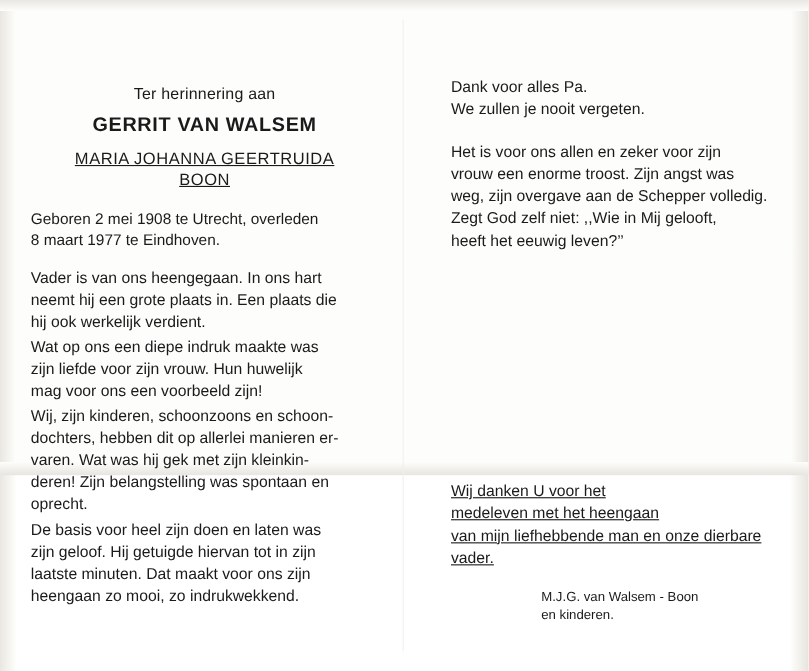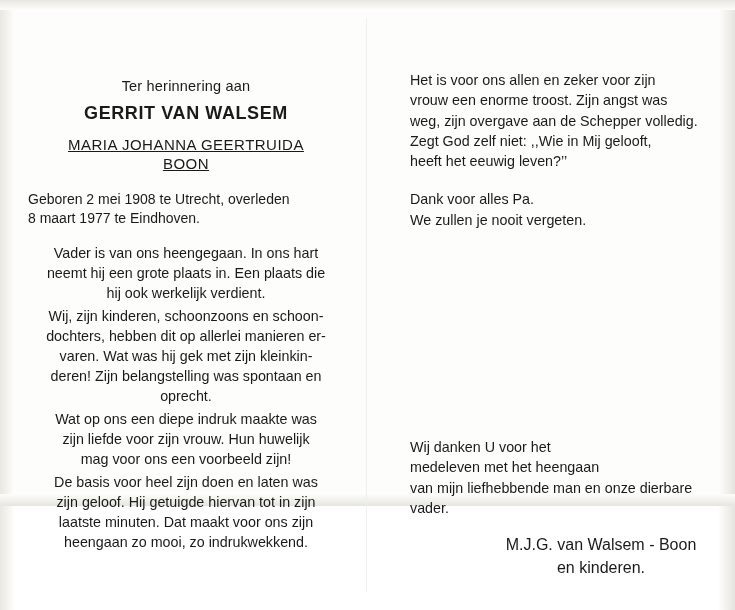--- a/index.html
+++ b/index.html
@@ -10,21 +10,21 @@
     width: 735px;
     height: 610px;
     background: #ffffff;
     font-family: "Liberation Sans", sans-serif;
     color: #1a1a1a;
     overflow: hidden;
   }
   .card {
     position: relative;
     width: 735px;
-    height: 506px;
+    height: 432px;
     background: #fdfdfb;
   }
   
   .scan-edge-left {
     position: absolute;
     top: 0; left: 0;
     width: 14px; height: 610px;
     background: linear-gradient(to right, #e9e7e1, #fdfdfb);
   }
   .scan-edge-right {
@@ -99,44 +99,44 @@
   .dates {
     font-size: 14px;
     line-height: 1.38;
     margin: 0 0 15px 0;
     text-align: left;
   }
   .body-para {
     font-size: 14.3px;
     line-height: 1.40;
     margin: 0 0 3px 0;
-    text-align: center;
+    text-align: left;
   }
   .right-para {
     font-size: 14.3px;
     line-height: 1.42;
     margin: 0 0 18px 0;
   }
   .right-block-bottom {
     position: absolute;
     left: 44px;
     top: 437px;
     width: 300px;
   }
   .closing {
     font-size: 14.3px;
     line-height: 1.42;
     margin: 0 0 16px 0;
+    text-decoration: underline;
   }
   .signature {
-    font-size: 16px;
+    font-size: 12px;
     line-height: 1.42;
     margin: 0;
     padding-left: 82px;
-    text-align: center;
   }
   .pre {
     white-space: pre-line;
   }
 </style>
 </head>
 <body>
 
 <div class="card">
   <div class="scan-edge-left"></div>
@@ -150,42 +150,42 @@
     <div class="col-left">
       <p class="line-intro center">Ter herinnering aan</p>
       <p class="name-main center">GERRIT VAN WALSEM</p>
       <p class="name-spouse center pre">MARIA JOHANNA GEERTRUIDA
 BOON</p>
       <p class="dates pre">Geboren 2 mei 1908 te Utrecht, overleden
 8 maart 1977 te Eindhoven.</p>
       <p class="body-para pre">Vader is van ons heengegaan. In ons hart
 neemt hij een grote plaats in. Een plaats die
 hij ook werkelijk verdient.</p>
+      <p class="body-para pre">Wat op ons een diepe indruk maakte was
+zijn liefde voor zijn vrouw. Hun huwelijk
+mag voor ons een voorbeeld zijn!</p>
       <p class="body-para pre">Wij, zijn kinderen, schoonzoons en schoon-
 dochters, hebben dit op allerlei manieren er-
 varen. Wat was hij gek met zijn kleinkin-
 deren! Zijn belangstelling was spontaan en
 oprecht.</p>
-      <p class="body-para pre">Wat op ons een diepe indruk maakte was
-zijn liefde voor zijn vrouw. Hun huwelijk
-mag voor ons een voorbeeld zijn!</p>
       <p class="body-para pre">De basis voor heel zijn doen en laten was
 zijn geloof. Hij getuigde hiervan tot in zijn
 laatste minuten. Dat maakt voor ons zijn
 heengaan zo mooi, zo indrukwekkend.</p>
     </div>
 
     <div class="col-right">
+      <p class="right-para pre">Dank voor alles Pa.
+We zullen je nooit vergeten.</p>
       <p class="right-para pre">Het is voor ons allen en zeker voor zijn
 vrouw een enorme troost. Zijn angst was
 weg, zijn overgave aan de Schepper volledig.
 Zegt God zelf niet: ,,Wie in Mij gelooft,
 heeft het eeuwig leven?’’</p>
-      <p class="right-para pre">Dank voor alles Pa.
-We zullen je nooit vergeten.</p>
 
       <div class="right-block-bottom">
         <p class="closing pre">Wij danken U voor het
 medeleven met het heengaan
 van mijn liefhebbende man en onze dierbare
 vader.</p>
         <p class="signature pre">M.J.G. van Walsem - Boon
 en kinderen.</p>
       </div>
     </div>

